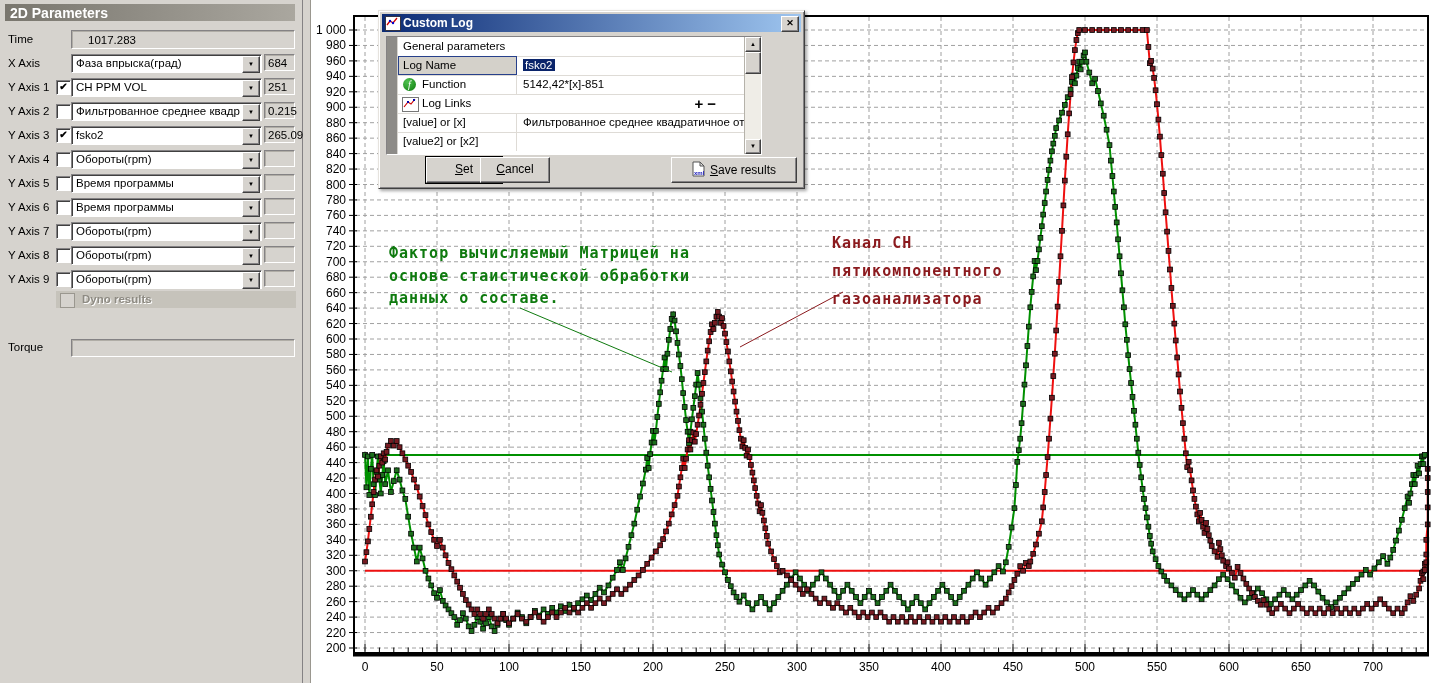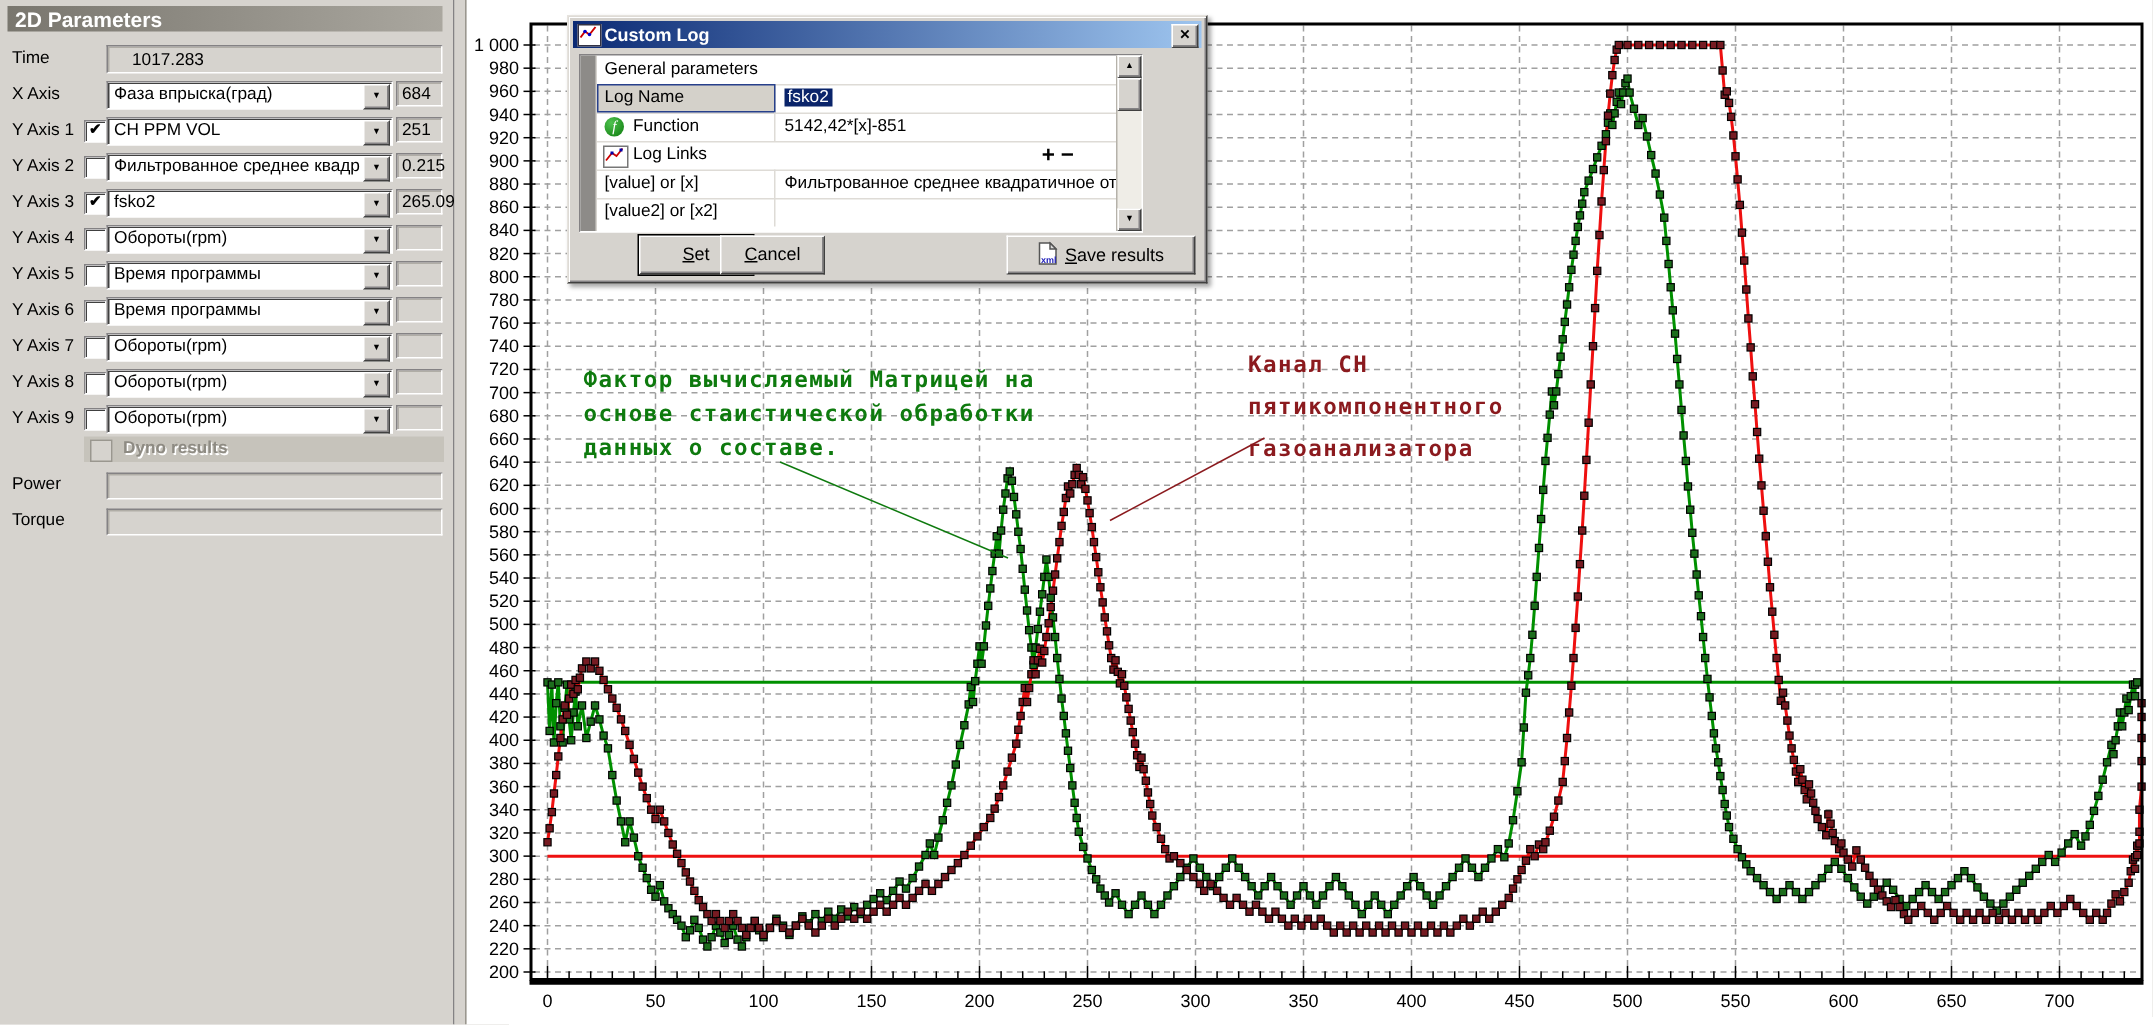--- a/index.html
+++ b/index.html
@@ -1211,24 +1211,20 @@
       <span class="combo-arrow">▼</span>
     </div>
     <div class="pval"></div>
   </div>
 
   <div class="dyno-strip">
     <span class="dyno-check"></span>
     <span class="dyno-label">Dyno results</span>
   </div>
 
-  <div class="prow" style="top:312px">
-    <span class="plabel">Power</span>
-    <div class="pbox"></div>
-  </div>
   <div class="prow" style="top:336px">
     <span class="plabel">Torque</span>
     <div class="pbox"></div>
   </div>
 </div>
 <div class="divider"></div>
 
 <div class="dialog">
   <div class="dlg-title">
     <span class="dlg-icon">

